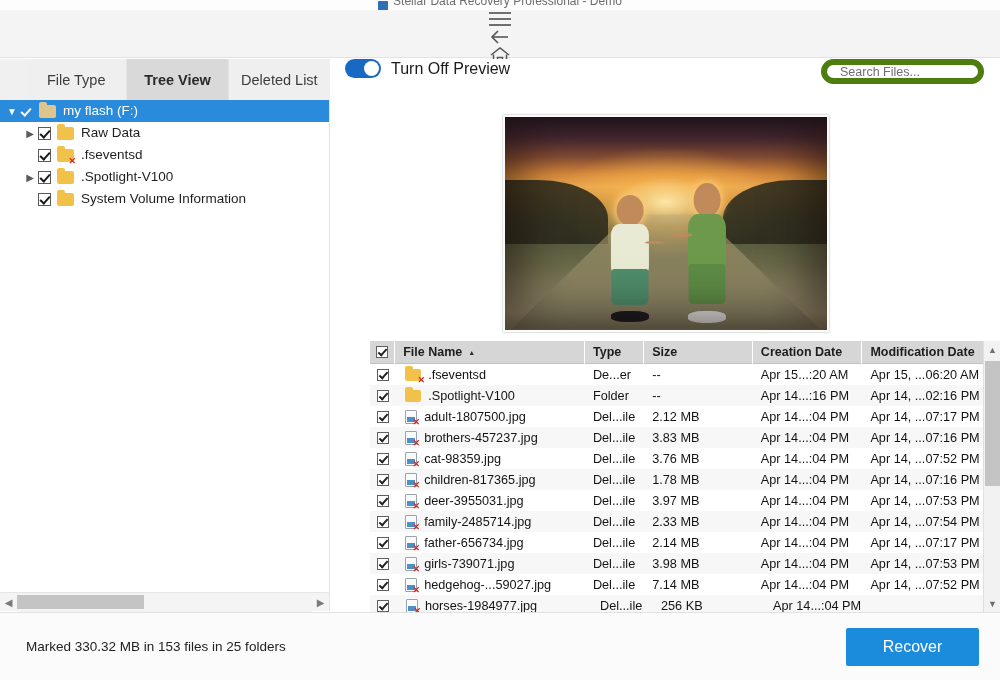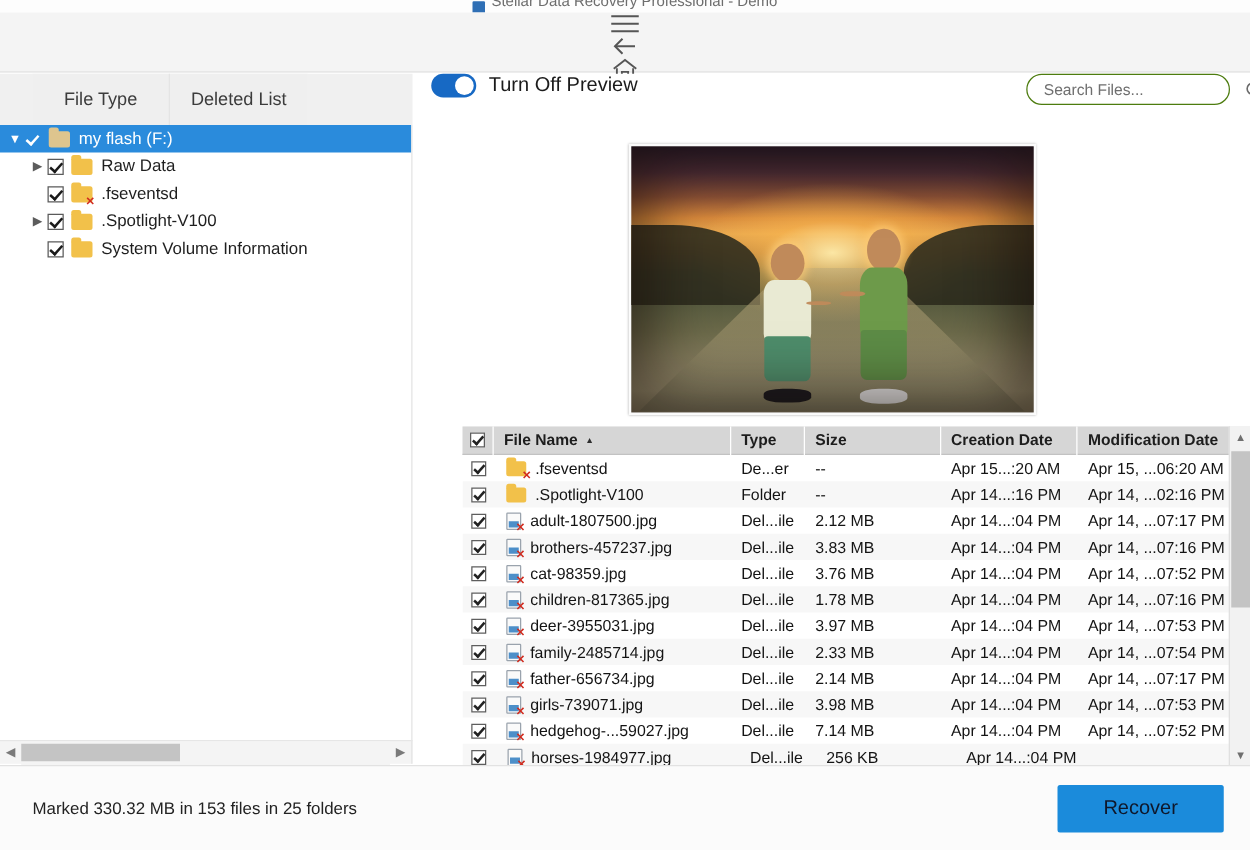--- a/index.html
+++ b/index.html
@@ -126,21 +126,21 @@
     width:36px; height:19px; border-radius:10px; background:#1769c4;
     position:relative; flex:none;
   }
   .toggle .knob {
     position:absolute; right:2px; top:2px; width:15px; height:15px;
     border-radius:50%; background:#ffffff;
   }
   .toggle-label { margin-left:10px; font-size:16px; color:#1b1b1b; white-space:nowrap; }
   .search {
     margin-left:auto; margin-right:16px;
-    width:163px; height:25px; border:1px solid #4d7c0f; border-radius:13px;
+    width:163px; height:25px; border:6px solid #4d7c0f; border-radius:13px;
     display:flex; align-items:center; background:#fff; cursor:text;
   }
   .search input {
     border:none; outline:none; flex:1; font-size:12.5px; color:#4a4a4a;
     padding-left:13px; background:transparent; font-family:"Liberation Sans", sans-serif;
   }
   .search input::placeholder { color:#6f6f6f; }
   .search .mag { width:22px; display:flex; align-items:center; justify-content:center;
     color:#6b6b6b; }
 
@@ -296,21 +296,21 @@
 
   
   .statusbar {
     position:absolute; left:0; top:612px; width:1000px; height:68px;
     background:#fbfbfb; border-top:1px solid #e2e2e2;
     display:flex; align-items:center;
   }
   .status-text { margin-left:26px; font-size:13.5px; color:#222; white-space:nowrap; }
   .recover-btn {
     margin-left:auto; margin-right:21px;
-    width:133px; height:38px; background:#1b8bdb; color:#0f172a;
+    width:133px; height:38px; background:#1b8bdb; color:#ffffff;
     border:none; border-radius:2px; font-size:16px; cursor:pointer;
     font-family:"Liberation Sans", sans-serif;
     display:flex; align-items:center; justify-content:center;
   }
 </style>
 </head>
 <body>
 
 <div id="app">
 
@@ -408,20 +408,21 @@
           <circle cx="11" cy="8.3" r="2.9" stroke="#555" stroke-width="1.4" fill="none"></circle>
           <path d="M5.4 17.8 a6.1 5 0 0 1 11.2 0" stroke="#555" stroke-width="1.4" fill="none"></path>
         </svg>
     </div>
     <div class="tb-spacer"></div>
     <div class="logo"><span>ste</span><span class="red">ll</span><span>ar</span></div>
   </div>
 
   <div class="tabs">
     <div class="tab t1">File Type</div>
+    <div class="tab t2 active">Tree View</div>
     <div class="tab t3">Deleted List</div>
   </div>
 
   <div class="treepanel">
     <div class="tnode sel">
       <span class="twist">▼</span>
       <span class="tcheck"></span>
       <span class="folder"></span>
       <span class="tlabel">my flash (F:)</span>
     </div>

